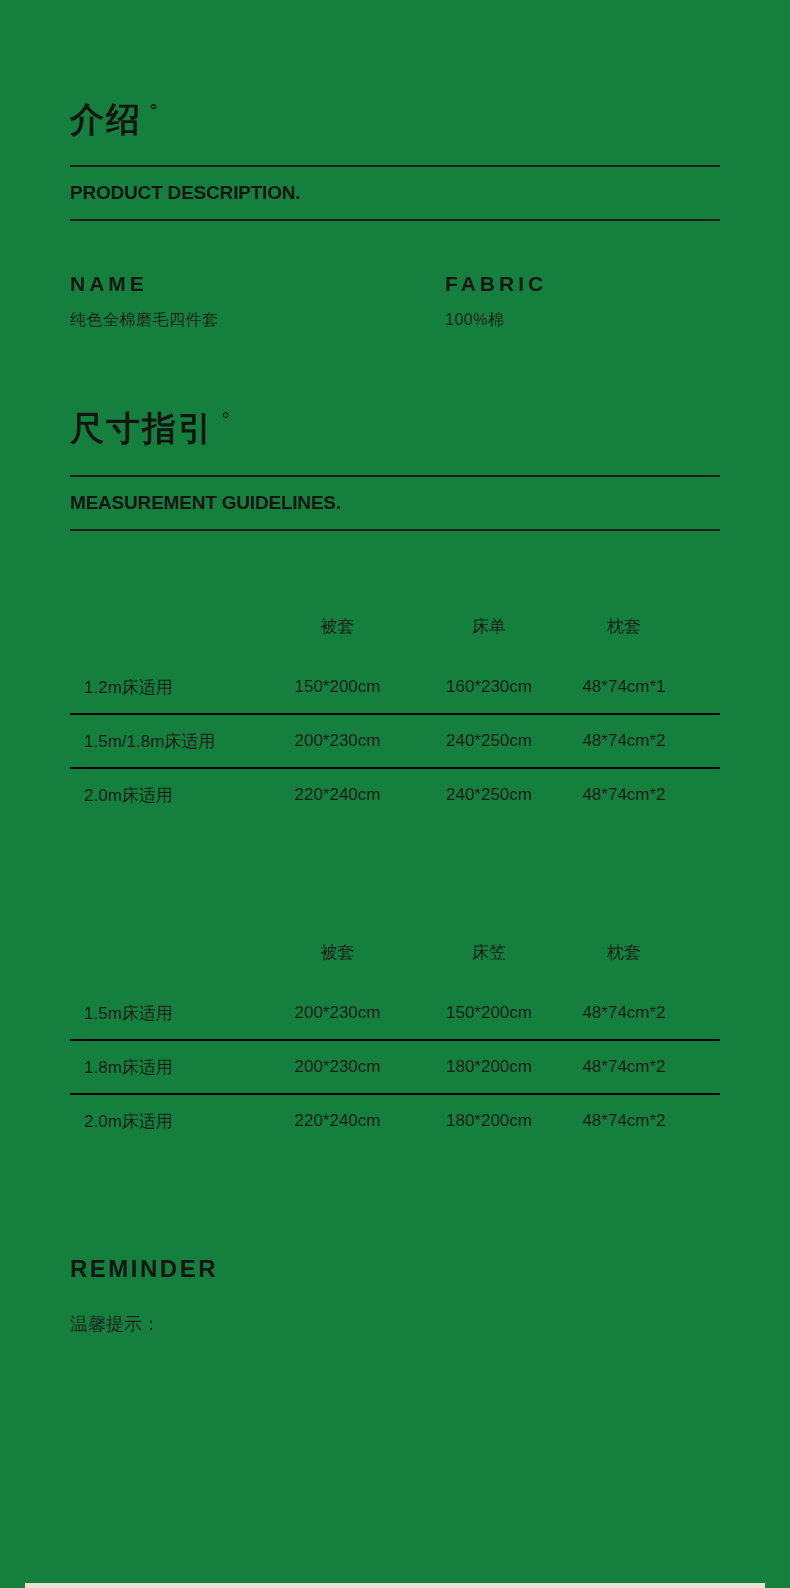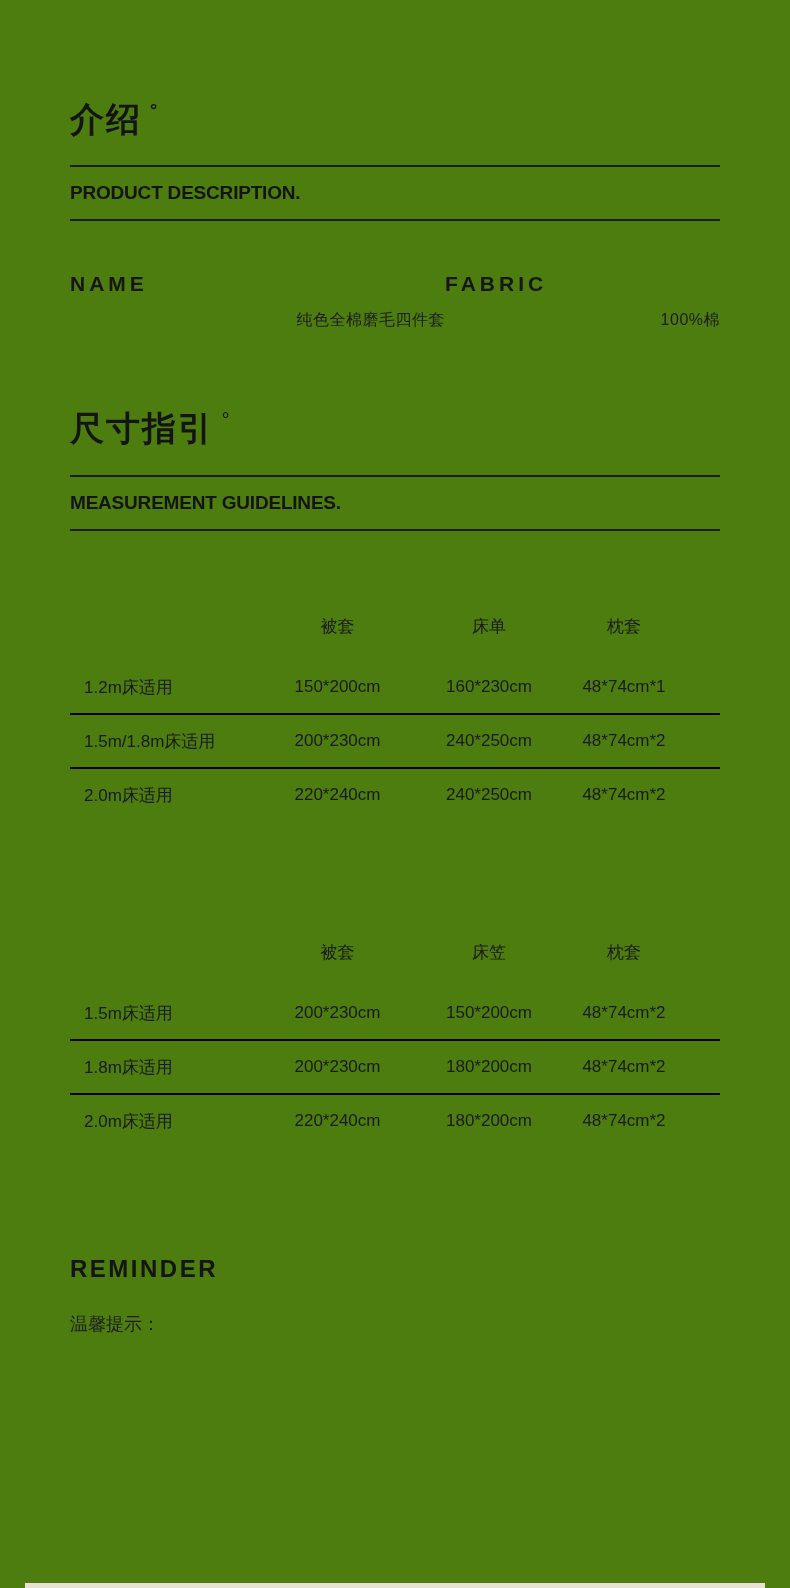--- a/index.html
+++ b/index.html
@@ -1,20 +1,20 @@
 <!DOCTYPE html>
 <html><head>
 <meta charset="utf-8">
 <style>
   html,body{margin:0;padding:0;background:#f8f4ed;}
   .page{
     position:relative;
     width:790px;height:1588px;
     margin:0 auto;
-    background:#4d7c0f;
+    background:#15803d;
     color:#161616;
     font-family:"Liberation Sans","DejaVu Sans",sans-serif;
     box-sizing:border-box;
     padding:0 70px;
     overflow:hidden;
   }
   .cn-title{
     margin:0;
     font-size:34px;
     font-weight:600;
@@ -55,21 +55,20 @@
     font-weight:700;
     letter-spacing:4px;
     line-height:26px;
   }
   .field-value{
     margin-top:12px;
     font-size:16px;
     line-height:22px;
     letter-spacing:0.5px;
     color:#1d1d1d;
-    text-align:right;
   }
   .size-table{
     width:650px;
     font-size:17px;
     color:#1a1a1a;
   }
   .size-table.first{margin-top:86px;}
   .size-table.second{margin-top:122px;}
   .t-head{
     display:flex;

